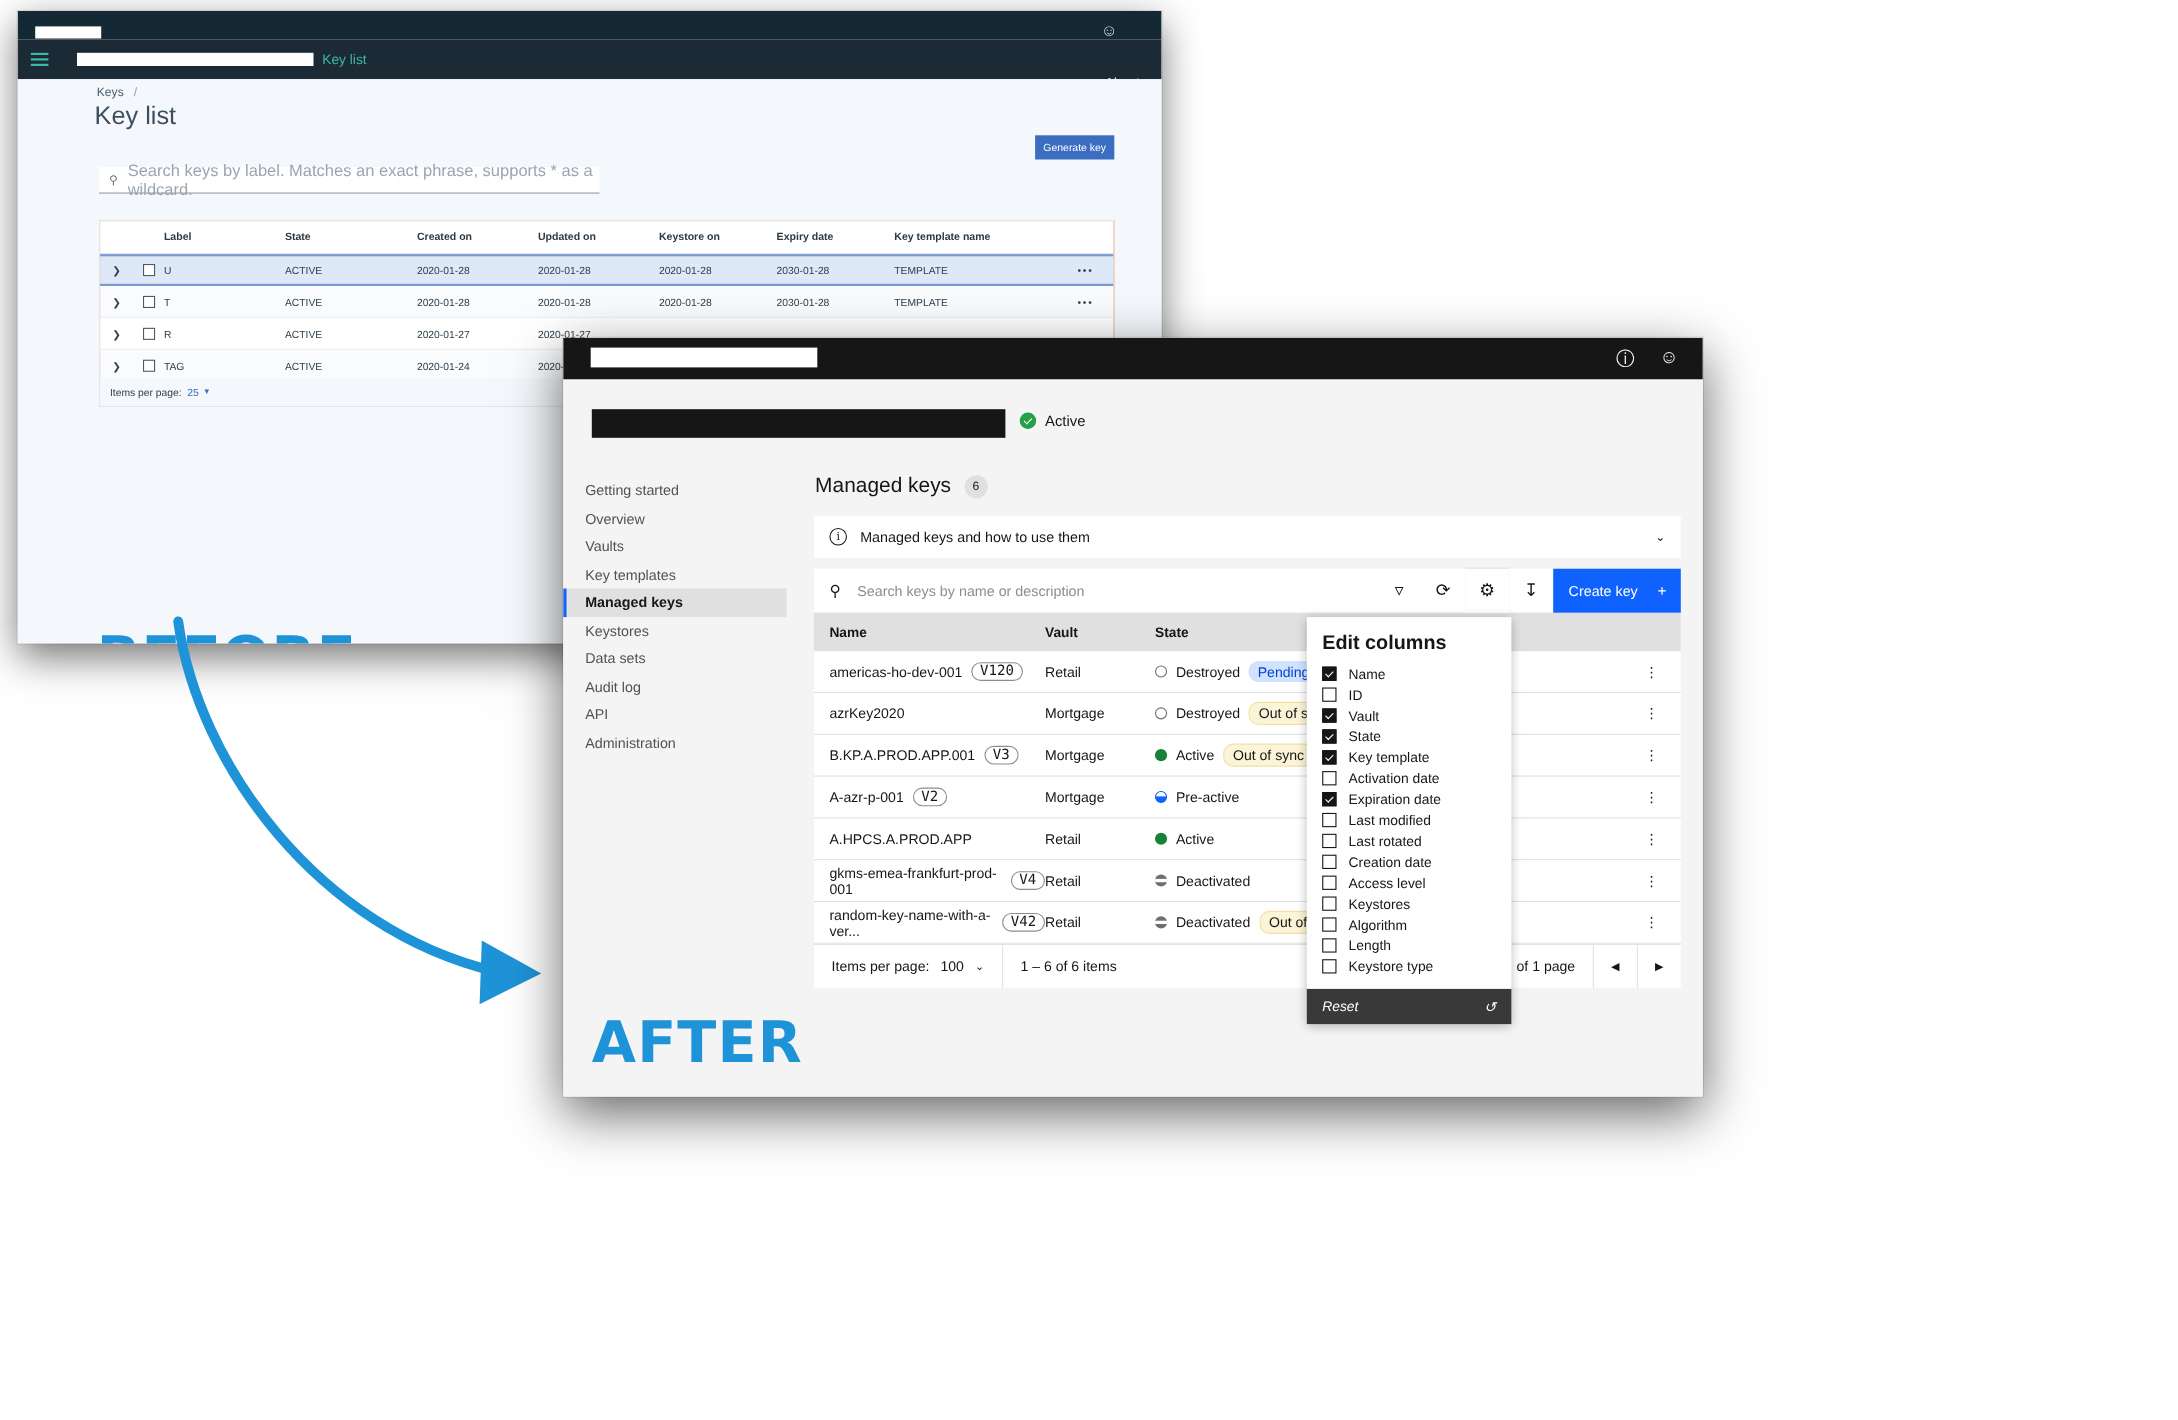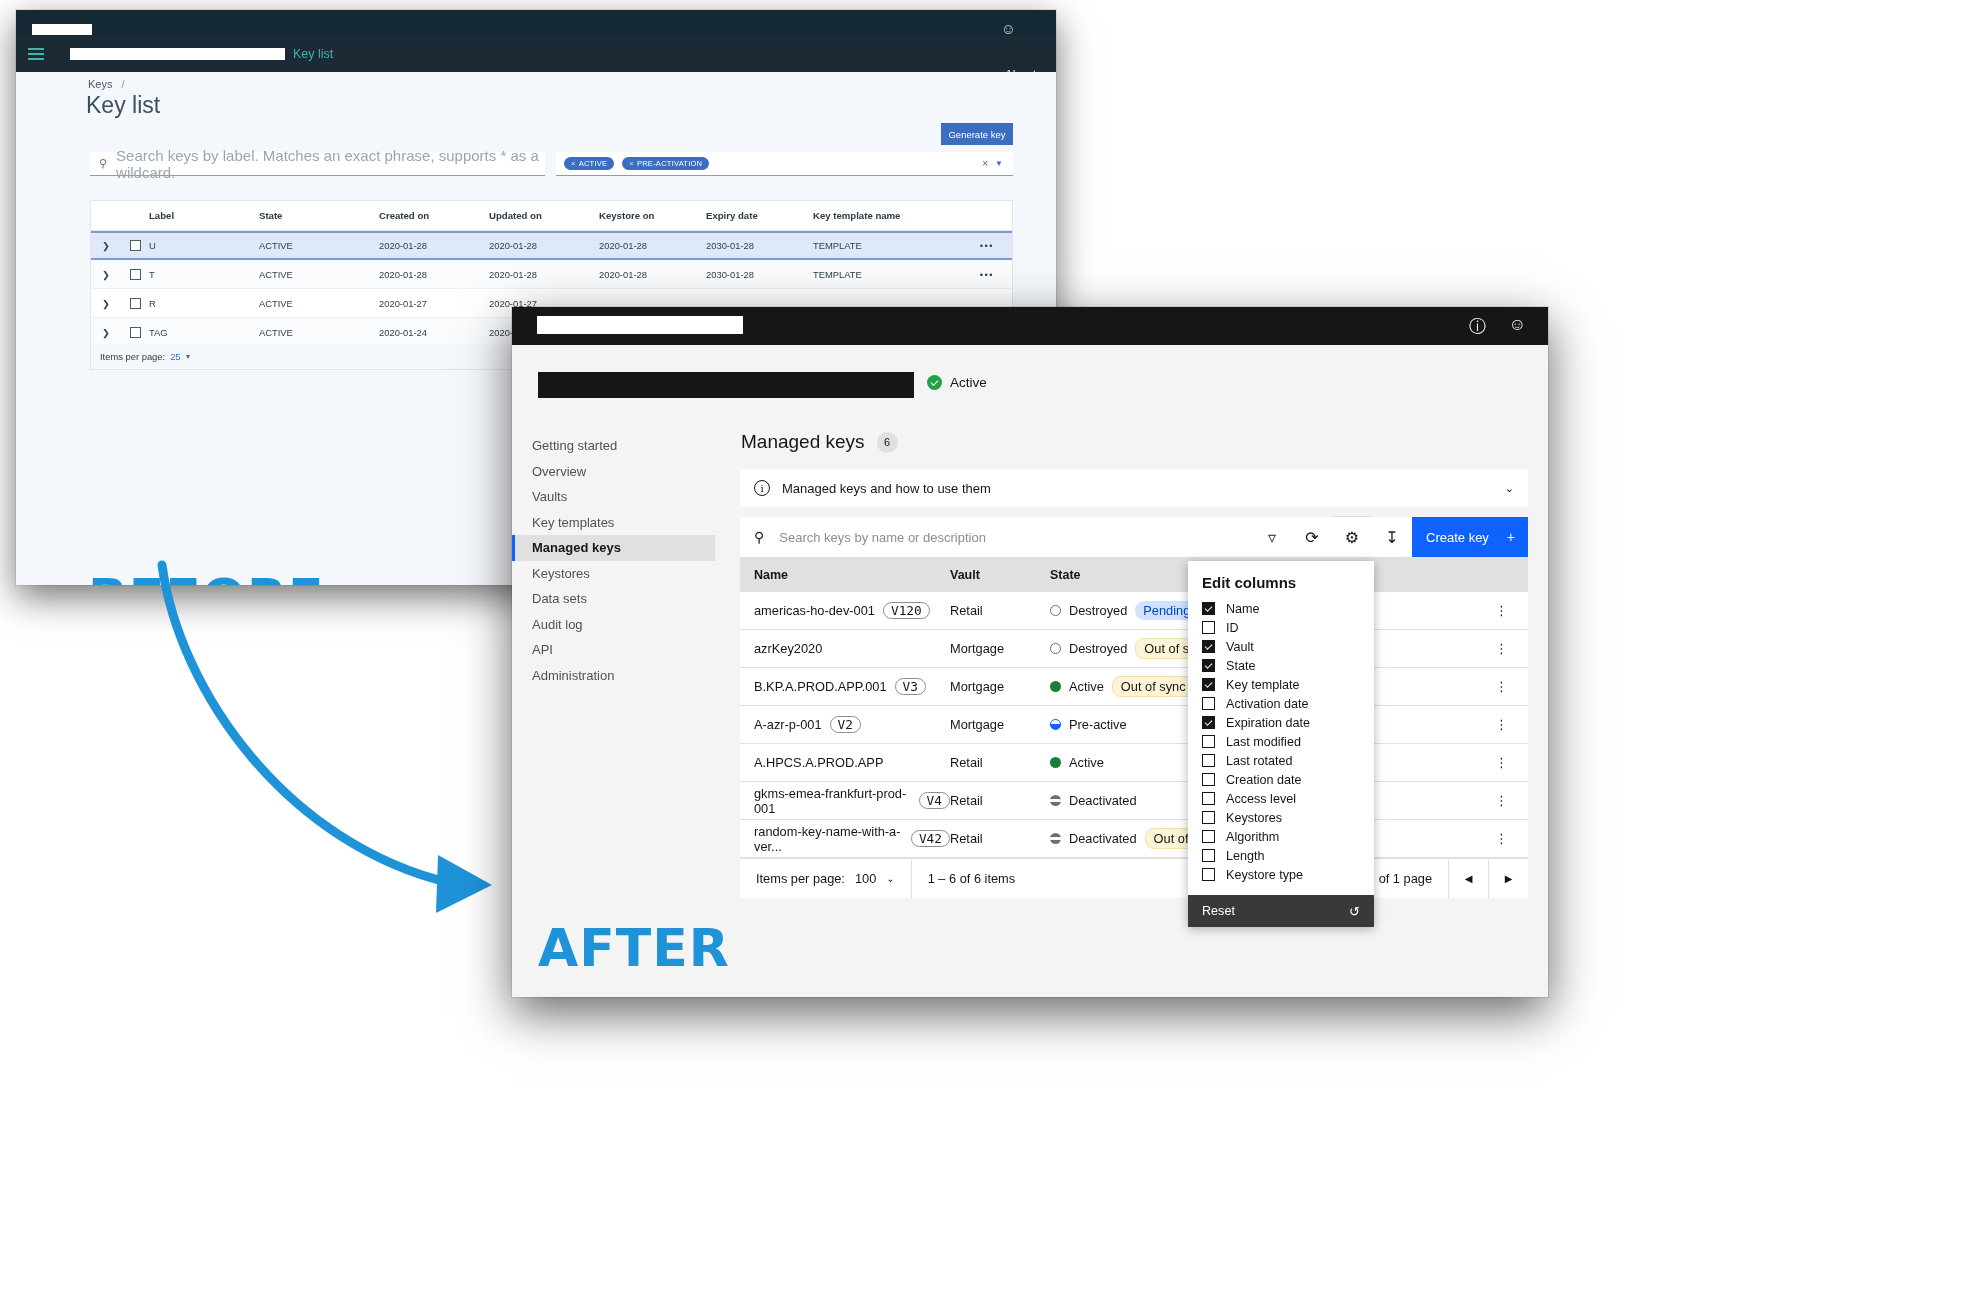--- a/index.html
+++ b/index.html
@@ -184,31 +184,31 @@
   .aw-foot .pgsel{ margin-left:auto; display:flex; align-items:center; gap:9px; padding:0 16px;
     height:100%; border-left:1px solid #e0e0e0; font-size:12.8px; color:#161616; }
   .aw-foot .nav{ width:40px; height:100%; display:flex; align-items:center; justify-content:center;
     border-left:1px solid #e0e0e0; font-size:10px; color:#161616; }
 
   
   #edit-columns{
     position:absolute; left:1188px; top:561px; width:186px;
     background:#fff; box-shadow:0 2px 10px rgba(0,0,0,.3); z-index:40;
   }
-  #edit-columns .ec-title{ font-size:15px; font-weight:bold; color:#161616; padding:13px 14px 8px 14px; }
+  #edit-columns .ec-title{ font-size:18px; font-weight:bold; color:#161616; padding:13px 14px 8px 14px; }
   #edit-columns .ec-item{ display:flex; align-items:center; gap:11px; padding:2.5px 14px; }
   #edit-columns .ec-item .cb{ width:13px; height:13px; border:1.3px solid #161616; background:#fff;
     flex:none; position:relative; }
   #edit-columns .ec-item .cb.on{ background:#161616; }
   #edit-columns .ec-item .cb.on:after{ content:""; position:absolute; left:2.4px; top:3px;
     width:6px; height:2.8px; border-left:1.5px solid #fff; border-bottom:1.5px solid #fff;
     transform:rotate(-45deg); }
   #edit-columns .ec-item .lb{ font-size:12.6px; color:#161616; }
   #edit-columns .ec-reset{ margin-top:11px; height:32px; background:#393939; display:flex;
-    align-items:center; padding:0 14px; }
+    align-items:center; padding:0 14px;font-style:italic; }
   #edit-columns .ec-reset .lb{ color:#fff; font-size:12.6px; }
   #edit-columns .ec-reset .ic{ margin-left:auto; color:#fff; font-size:13px; }
 
   .after-label{
     position:absolute; left:538px; top:918px;
     font-size:52px; font-weight:bold; color:#1f93d8; letter-spacing:1px;
     font-family:"DejaVu Sans", sans-serif; z-index:60;
   }
 </style>
 </head>
@@ -241,26 +241,20 @@
 
     <div class="bw-title">Key list</div>
 
     <div class="bw-genkey">Generate key</div>
 
     <div class="bw-search">
       <span class="mag">⚲</span>
       <span class="ph">Search keys by label. Matches an exact phrase, supports * as a wildcard.</span>
     </div>
 
-    <div class="bw-filter">
-      <span class="bw-chip"><span class="x">×</span><span>ACTIVE</span></span>
-      <span class="bw-chip"><span class="x">×</span><span>PRE-ACTIVATION</span></span>
-      <span class="clr">×</span>
-      <span class="cv">▼</span>
-    </div>
 
     <div class="bw-table">
       <div class="bw-thead">
         <div class="c-exp"></div>
         <div class="c-chk"></div>
         <div class="c-label">Label</div>
         <div class="c-state">State</div>
         <div class="c-created">Created on</div>
         <div class="c-updated">Updated on</div>
         <div class="c-activated">Keystore on</div>

